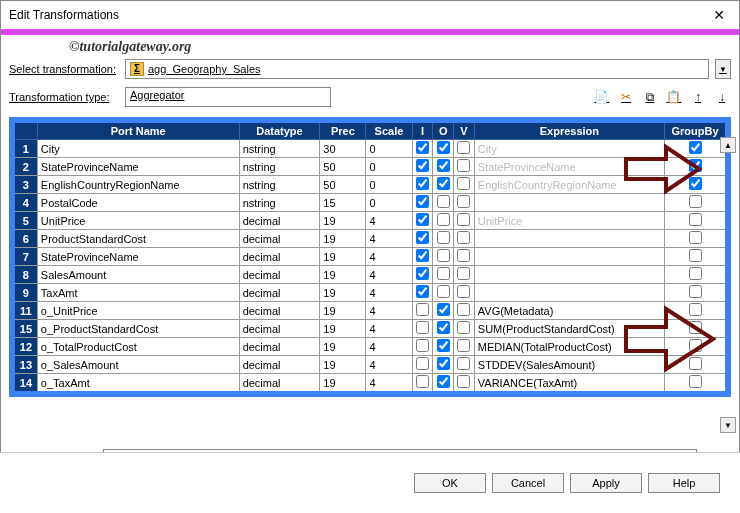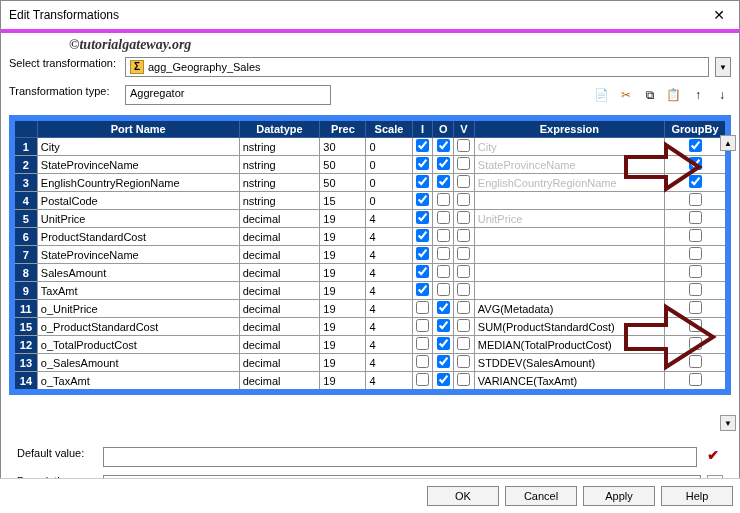--- a/index.html
+++ b/index.html
@@ -1,44 +1,44 @@
 <!DOCTYPE html>
 <html><head>
 <meta charset="utf-8">
 <style>
 * { box-sizing: border-box; font-family: "Segoe UI", Tahoma, sans-serif; }
 body { margin: 0; padding: 0; background: #fff; font-size: 11px; width: 740px; height: 513px; overflow: hidden; border: 1px solid #888; }
-.titlebar { display: flex; align-items: center; justify-content: space-between; padding: 6px 8px; border-bottom: 4px solid #d946ef; }
+.titlebar { display: flex; align-items: center; justify-content: space-between; padding: 6px 8px; border-bottom: 6px solid #d946ef; }
 .titlebar .title { font-size: 12px; }
 .close-x { font-size: 14px; padding: 0 6px; cursor: default; }
 .tabs-row { display: flex; align-items: center; padding: 4px 8px 0; }
 .tabs { display: flex; gap: 0; border-bottom: 1px solid #999; }
 .tab { padding: 3px 10px; border: 1px solid #999; border-bottom: none; background: #f3f3f3; font-size: 11px; position: relative; top: 1px; }
 .tab.active { background: #fff; border-bottom: 1px solid #fff; }
 .watermark { font-family: Georgia, serif; font-style: italic; font-weight: bold; color: #333; margin-left: 60px; font-size: 14px; }
-.form-row { display: flex; padding: 4px 8px; gap: 6px; }
+.form-row { display: flex; align-items: center; padding: 4px 8px; gap: 6px; text-decoration: underline; }
 .form-row label { width: 110px; font-size: 11px; }
 .select, .textinput { border: 1px solid #888; height: 20px; padding: 1px 4px; font-size: 11px; background: #fff; }
 .select.wide { flex: 1; display: flex; align-items: center; }
 .textinput.wide { flex: 1; }
 .dropdown-btn { width: 16px; border: 1px solid #888; background: #eee; height: 20px; display: flex; align-items: center; justify-content: center; font-size: 8px; }
 .toolbar { display: flex; gap: 6px; margin-left: auto; align-items: center; }
 .toolbar .ticon { width: 18px; height: 18px; display: flex; align-items: center; justify-content: center; font-size: 12px; cursor: pointer; }
 .grid-wrap { padding: 0 8px; margin-top: 6px; position: relative; }
 .grid { border: 6px solid #3b82f6; width: 100%; border-collapse: collapse; table-layout: fixed; }
 .grid th { background: #0b3a7a; color: #fff; font-size: 11px; font-weight: bold; padding: 2px 4px; border: 1px solid #3a5fa0; text-align: center; }
 .grid td { border: 1px solid #999; padding: 1px 3px; font-size: 11px; background: #fff; height: 18px; overflow: hidden; white-space: nowrap; }
 .grid .rownum { background: #0b3a7a; color: #fff; text-align: center; font-weight: bold; width: 22px; }
 .grid .ghost { color: #bbb; }
 .grid .cbcell { text-align: center; }
 .grid input[type=checkbox] { margin: 0; }
 .scroll-arrow { position: absolute; right: 3px; width: 16px; height: 16px; background: #eee; border: 1px solid #999; font-size: 8px; display:flex; align-items:center; justify-content:center; }
 .lower-form { padding: 6px 8px; }
 .lower-form .form-row label { width: 80px; }
-.btnbar { border-top: 1px solid #ccc; padding: 7px; display: flex; justify-content: flex-end; gap: 6px; position: absolute; bottom: 0; left: 0; right: 0; background: #fff; }
+.btnbar { border-top: 1px solid #ccc; padding: 20px; display: flex; justify-content: flex-end; gap: 6px; position: absolute; bottom: 0; left: 0; right: 0; background: #fff; }
 .btn { border: 1px solid #888; background: #f3f3f3; padding: 3px 0; width: 72px; text-align: center; font-size: 11px; }
 .check-red { color: #a00; font-weight: bold; font-size: 14px; padding: 0 4px; }
 .sigma-icon { display: inline-block; width: 14px; height: 14px; background: #f5c24a; border: 1px solid #b58a1f; text-align: center; font-size: 10px; line-height: 12px; margin-right: 4px; font-weight: bold; }
 .overlay-arrows { position: absolute; top: 0; left: 0; pointer-events: none; }
 </style>
 </head>
 <body>
 
 <div class="titlebar">
   <span class="title">Edit Transformations</span>

